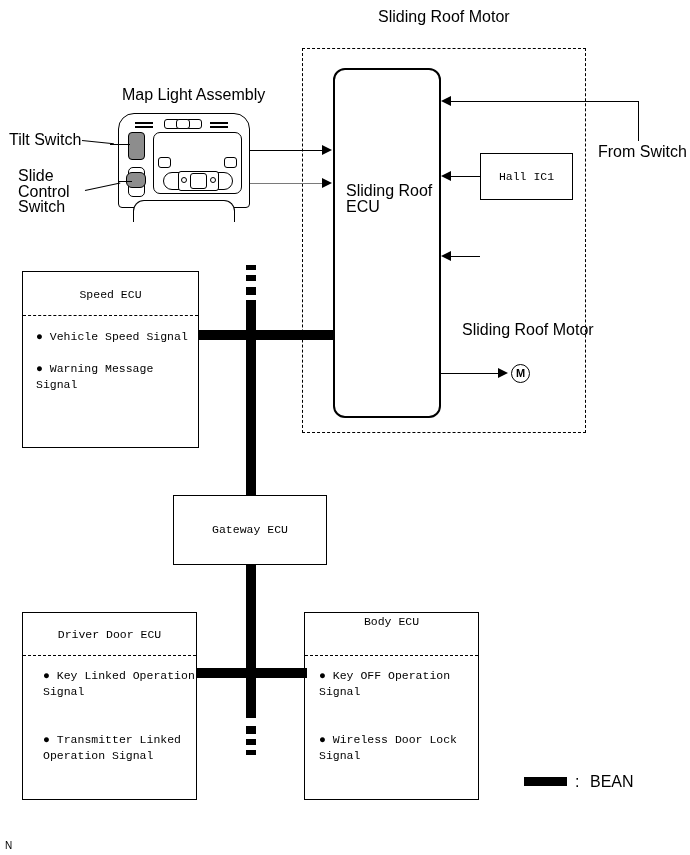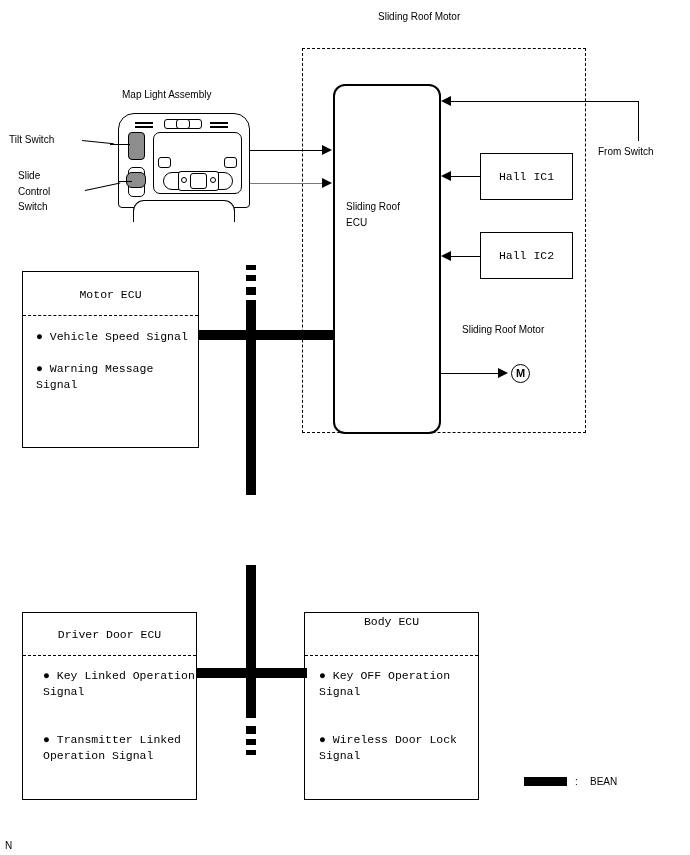--- a/index.html
+++ b/index.html
@@ -13,21 +13,21 @@
   }
   #canvas {
     position: relative;
     width: 690px;
     height: 855px;
     background: #ffffff;
     overflow: hidden;
   }
   .lbl {
     position: absolute;
-    font-size: 10px;
+    font-size: 16px;
     line-height: 15.5px;
     color: #000;
     white-space: pre;
   }
   .lbl-center {
     text-align: center;
   }
   
   .box {
     position: absolute;
@@ -63,21 +63,20 @@
     box-sizing: border-box;
     background: transparent;
   }
   
   .ecu-round {
     position: absolute;
     border: 2.6px solid #000;
     border-radius: 12px;
     background: #fff;
     box-sizing: border-box;
-    margin-top: 16px;
   }
   
   .hline {
     position: absolute;
     height: 0;
     border-top: 1.3px solid #000;
   }
   .vline {
     position: absolute;
     width: 0;
@@ -220,40 +219,40 @@
   <div class="vline" style="left:638px; top:101px; height:40px;"></div>
   <div class="arrow-l" style="left:441px; top:96px;"></div>
   <div class="lbl" style="left:598px; top:144px;">From Switch</div>
 
   <div class="box" style="left:480px; top:153px; width:93px; height:47px;">
     <div class="box-title" style="top:16px;">Hall IC1</div>
   </div>
   <div class="hline" style="left:451px; top:176px; width:29px;"></div>
   <div class="arrow-l" style="left:441px; top:171px;"></div>
 
-  <div class="box" style="left:480px; top:232px; width:93px; height:47px;">
-    <div class="box-title" style="top:16px;">Hall IC2</div>
-  </div>
   <div class="hline" style="left:451px; top:256px; width:29px;"></div>
   <div class="arrow-l" style="left:441px; top:251px;"></div>
 
   <div class="lbl" style="left:462px; top:322px;">Sliding Roof Motor</div>
   <div class="hline" style="left:441px; top:373px; width:60px;"></div>
   <div class="arrow-r" style="left:498px; top:368px;"></div>
   <div class="motor-circle" style="left:511px; top:364px;">M</div>
 
   <div class="box" style="left:22px; top:271px; width:177px; height:177px;">
-    <div class="box-title" style="top:16px;">Motor ECU</div>
+    <div class="box-title" style="top:16px;">Speed ECU</div>
     <div class="dash-sep" style="top:43px;"></div>
     <div class="bullets" style="left:13px; top:57px; width:160px;">● Vehicle Speed Signal
 
 ● Warning Message
 Signal</div>
   </div>
 
+  <div class="box" style="left:173px; top:495px; width:154px; height:70px;">
+    <div class="box-title" style="top:27px;">Gateway ECU</div>
+  </div>
 
   <div class="box" style="left:22px; top:612px; width:175px; height:188px;">
     <div class="box-title" style="top:15px;">Driver Door ECU</div>
     <div class="dash-sep" style="top:42px;"></div>
     <div class="bullets" style="left:20px; top:55px; width:160px;">● Key Linked Operation
 Signal
 
 
 ● Transmitter Linked
 Operation Signal</div>

